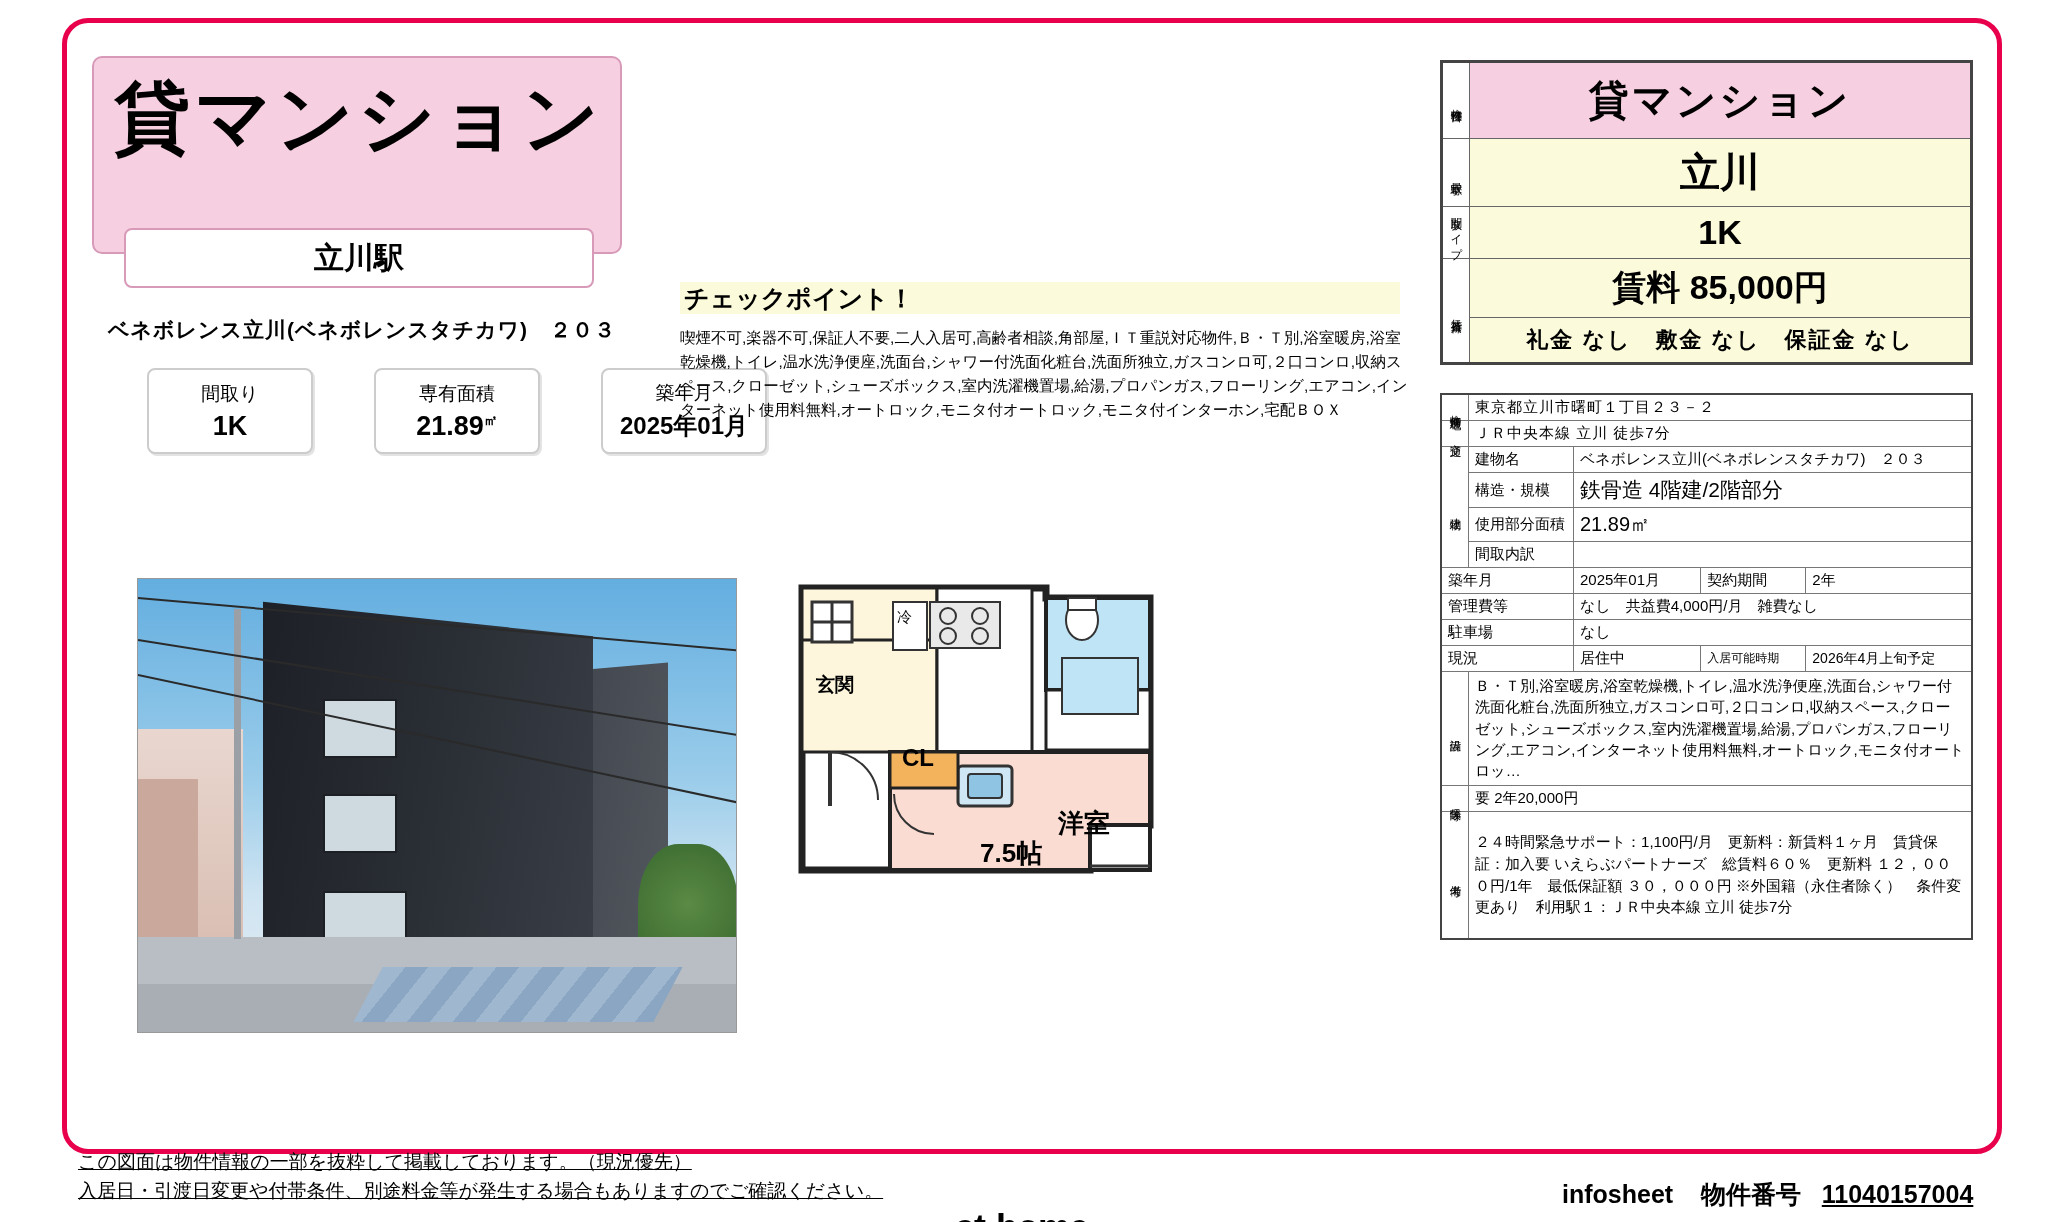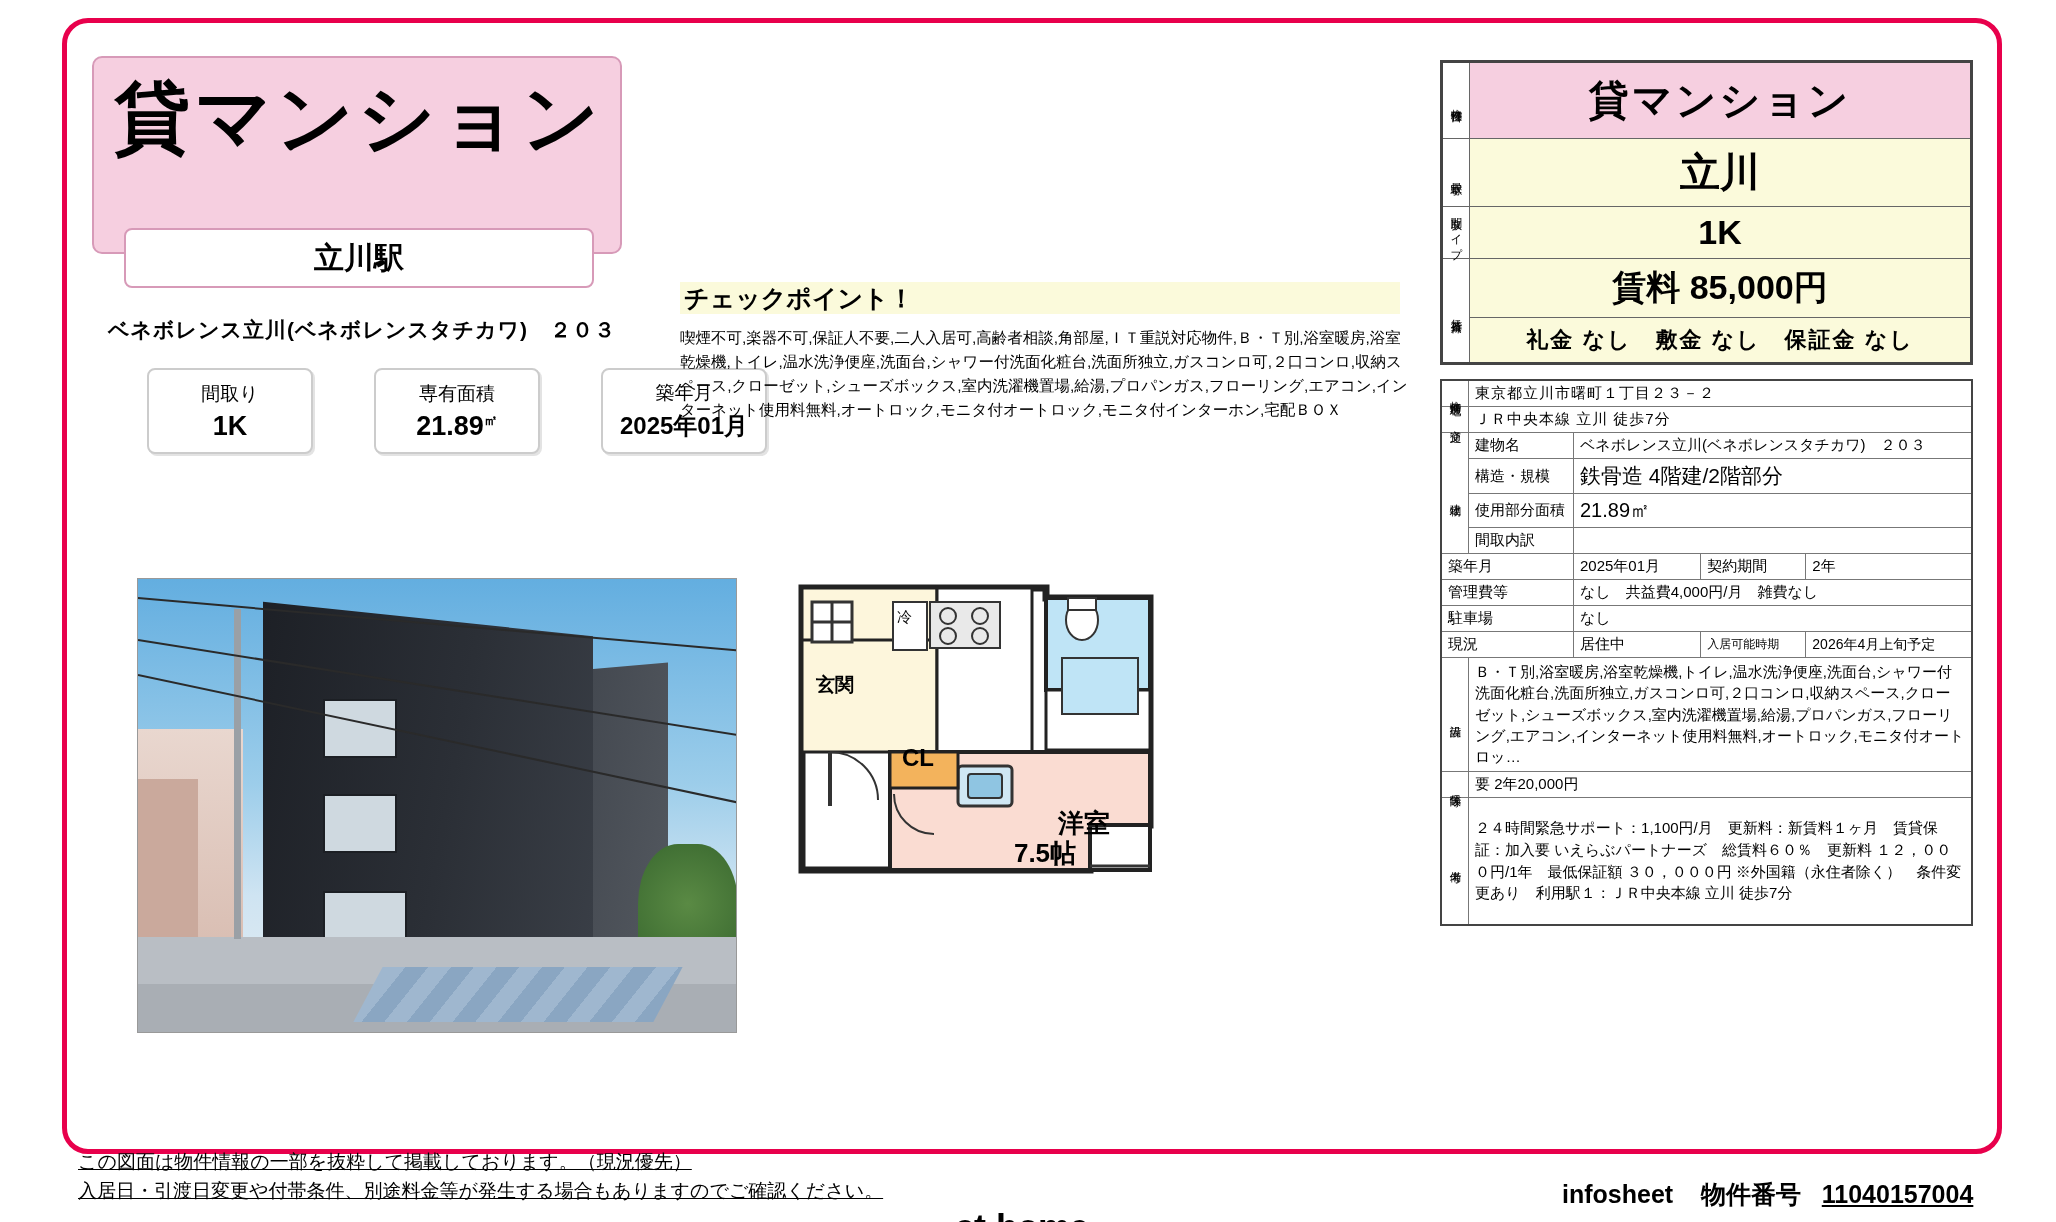--- a/index.html
+++ b/index.html
@@ -99,21 +99,21 @@
     width:26px;font-size:11.5px;text-align:center;line-height:1.12;padding:2px 0;
     background:#ffffff;
   }
   .vlabel span{writing-mode:vertical-rl;display:inline-block;letter-spacing:1px;}
   .pinkcell{background:#f6cfe0;text-align:center;font-size:40px;font-weight:bold;padding:10px 0;letter-spacing:3px;}
   .creamcell{background:#fbfadb;text-align:center;font-weight:bold;}
   .c-station{font-size:40px;padding:6px 0;}
   .c-layout{font-size:34px;padding:4px 0;}
   .c-rent{font-size:34px;padding:6px 0;}
   .c-fee{font-size:22px;padding:7px 0;letter-spacing:2px;}
-  .t2{width:533px;border:2px solid #444;margin-top:14px;}
+  .t2{width:533px;border:2px solid #444;margin-top:28px;}
   .t2 td{border:1px solid #777;font-size:15px;padding:3px 6px;vertical-align:middle;}
   .t2 .vlabel{font-size:11.5px;padding:2px 0;}
   .addr{font-size:19px;padding:10px 8px;letter-spacing:1px;}
   .access{font-size:17px;padding:8px 8px;letter-spacing:1px;}
   .sublbl{width:92px;text-align:left;font-size:14px;background:#fff;}
   .val-l{font-size:16px;}
   .remarks{font-size:13.5px;line-height:1.45;padding:5px 6px;}
   .equip{font-size:12.5px;line-height:1.42;padding:4px 6px;}
   
   .foot-left{
@@ -226,21 +226,21 @@
       <line x1="40" y1="172" x2="40" y2="226" stroke="#333" stroke-width="4"></line>
 
       <path d="M104 214 A40 40 0 0 0 144 254" fill="none" stroke="#333" stroke-width="2"></path>
 
       <line x1="300" y1="286" x2="360" y2="286" stroke="#333" stroke-width="3"></line>
     </svg>
     <div style="position:absolute;left:26px;top:92px;font-size:19px;font-weight:bold;">玄関</div>
     <div style="position:absolute;left:112px;top:164px;font-size:24px;font-weight:bold;">CL</div>
     <div style="position:absolute;left:107px;top:28px;font-size:15px;">冷</div>
     <div style="position:absolute;left:190px;top:226px;width:130px;text-align:right;font-size:26px;font-weight:bold;">洋室</div>
-    <div style="position:absolute;left:190px;top:256px;width:130px;text-align:center;font-size:26px;font-weight:bold;">7.5帖</div>
+    <div style="position:absolute;left:190px;top:256px;width:130px;font-size:26px;font-weight:bold;">7.5帖</div>
   </div>
 
   <div class="rt">
     <table class="t1">
       <tbody>
           <tr>
         <td class="vlabel"><span>物件種目</span></td>
         <td class="pinkcell">貸マンション</td>
       </tr>
       <tr>

